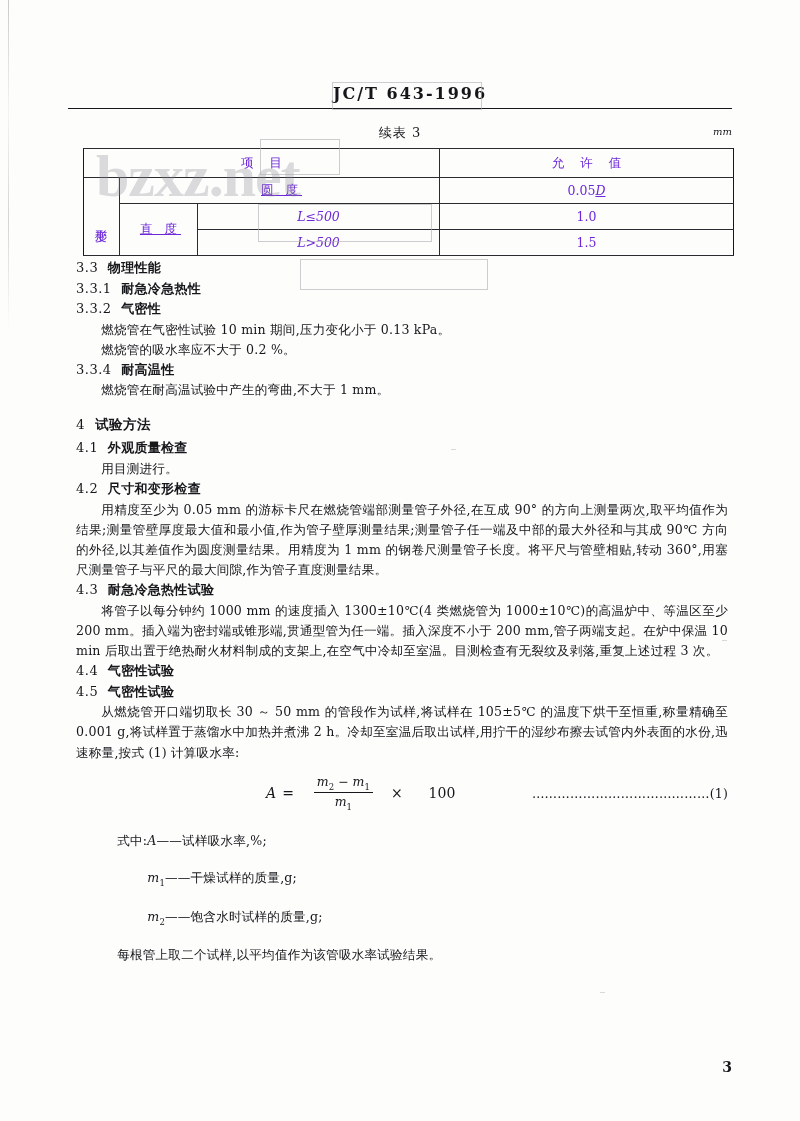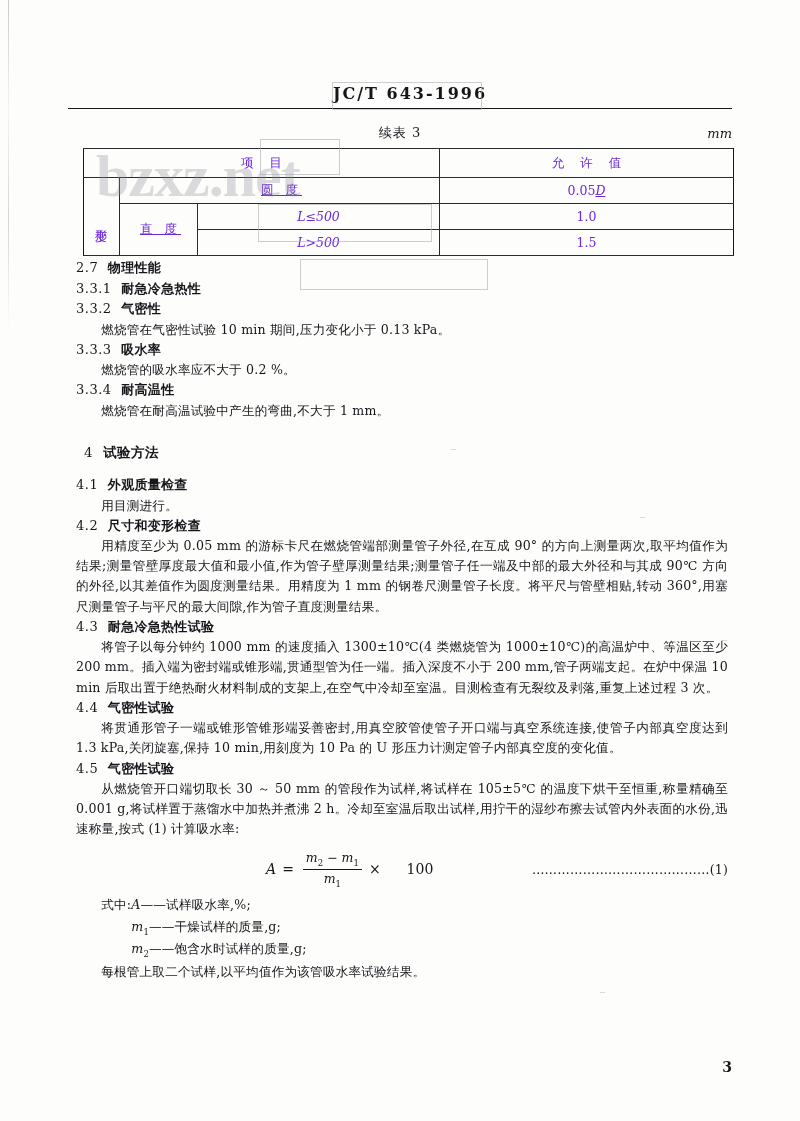--- a/index.html
+++ b/index.html
@@ -80,21 +80,21 @@
     font-size: 13px;
     color: #16171b;
     letter-spacing: 1px;
   }
   .tbl-unit {
     position: absolute;
     top: 126px;
     right: 68px;
     font-family: "DejaVu Serif", "Liberation Serif", serif;
     font-style: italic;
-    font-size: 13px;
+    font-size: 10px;
     color: #16171b;
   }
   
   .tbl-wrap {
     position: absolute;
     left: 76px;
     top: 148px;
     width: 650px;
     z-index: 2;
   }
@@ -133,21 +133,21 @@
     position: absolute;
     left: 76px;
     top: 258px;
     width: 652px;
     font-family: "DejaVu Serif", "Liberation Serif", serif;
     color: #16171b;
   }
   .h-sec {
     font-size: 13.5px;
     font-weight: bold;
-    margin: 8px;
+    margin: 0;
     line-height: 1.55;
     letter-spacing: 0.4px;
   }
   .h-sub {
     font-size: 13px;
     font-weight: bold;
     margin: 0;
     line-height: 1.58;
     letter-spacing: 0.3px;
   }
@@ -177,21 +177,21 @@
     font-size: 14px;
     font-style: italic;
     display: flex;
     align-items: center;
     color: #16171b;
   }
   .frac {
     display: inline-flex;
     flex-direction: column;
     align-items: center;
-    margin: 0 3px;
+    margin: 0 14px;
     vertical-align: middle;
   }
   .frac .num {
     font-size: 12.5px;
     padding: 0 3px 1px 3px;
     border-bottom: 1.1px solid #16171b;
     white-space: nowrap;
   }
   .frac .den {
     font-size: 12.5px;
@@ -203,21 +203,21 @@
     position: absolute;
     right: 0;
     top: 14px;
     font-size: 12.5px;
     letter-spacing: 0.2px;
     color: #16171b;
     white-space: nowrap;
   }
   .vardef {
     font-size: 12.6px;
-    margin: 0;
+    margin: 16px;
     line-height: 1.68;
     letter-spacing: 0.2px;
   }
   .vardef.ind2 { text-indent: 2em; }
   
   .artifact-box {
     position: absolute;
     border: 1.5px solid rgba(176,176,180,0.62);
     background: rgba(255,255,255,0.0);
     pointer-events: none;
@@ -298,28 +298,27 @@
           <td class="outer-r">
             <span>1.5</span>
           </td>
         </tr>
       </tbody>
     </table>
   </div>
 
   <div class="content">
 
-    <p class="h-sub"><span class="numtok">2.7</span>&nbsp;&nbsp;<span>物理性能</span></p>
+    <p class="h-sub"><span class="numtok">3.3</span>&nbsp;&nbsp;<span>物理性能</span></p>
 
     <p class="h-sub"><span class="numtok">3.3.1</span>&nbsp;&nbsp;<span>耐急冷急热性</span></p>
 
     <p class="h-sub"><span class="numtok">3.3.2</span>&nbsp;&nbsp;<span>气密性</span></p>
     <p class="para">燃烧管在气密性试验 10 min 期间,压力变化小于 0.13 kPa。</p>
 
-    <p class="h-sub"><span class="numtok">3.3.3</span>&nbsp;&nbsp;<span>吸水率</span></p>
     <p class="para">燃烧管的吸水率应不大于 0.2 %。</p>
 
     <p class="h-sub"><span class="numtok">3.3.4</span>&nbsp;&nbsp;<span>耐高温性</span></p>
     <p class="para">燃烧管在耐高温试验中产生的弯曲,不大于 1 mm。</p>
 
     <div class="gap-md"></div>
 
     <p class="h-sec"><span class="numtok">4</span>&nbsp;&nbsp;<span>试验方法</span></p>
 
     <div class="gap-sm"></div>
@@ -327,21 +326,20 @@
     <p class="h-sub"><span class="numtok">4.1</span>&nbsp;&nbsp;<span>外观质量检查</span></p>
     <p class="para">用目测进行。</p>
 
     <p class="h-sub"><span class="numtok">4.2</span>&nbsp;&nbsp;<span>尺寸和变形检查</span></p>
     <p class="para">用精度至少为 0.05 mm 的游标卡尺在燃烧管端部测量管子外径,在互成 90° 的方向上测量两次,取平均值作为结果;测量管壁厚度最大值和最小值,作为管子壁厚测量结果;测量管子任一端及中部的最大外径和与其成 90℃ 方向的外径,以其差值作为圆度测量结果。用精度为 1 mm 的钢卷尺测量管子长度。将平尺与管壁相贴,转动 360°,用塞尺测量管子与平尺的最大间隙,作为管子直度测量结果。</p>
 
     <p class="h-sub"><span class="numtok">4.3</span>&nbsp;&nbsp;<span>耐急冷急热性试验</span></p>
     <p class="para">将管子以每分钟约 1000 mm 的速度插入 1300±10℃(4 类燃烧管为 1000±10℃)的高温炉中、等温区至少 200 mm。插入端为密封端或锥形端,贯通型管为任一端。插入深度不小于 200 mm,管子两端支起。在炉中保温 10 min 后取出置于绝热耐火材料制成的支架上,在空气中冷却至室温。目测检查有无裂纹及剥落,重复上述过程 3 次。</p>
 
     <p class="h-sub"><span class="numtok">4.4</span>&nbsp;&nbsp;<span>气密性试验</span></p>
-    <p class="para">将贯通形管子一端或锥形管锥形端妥善密封,用真空胶管使管子开口端与真空系统连接,使管子内部真空度达到 1.3 kPa,关闭旋塞,保持 10 min,用刻度为 10 Pa 的 U 形压力计测定管子内部真空度的变化值。</p>
 
     <p class="h-sub"><span class="numtok">4.5</span>&nbsp;&nbsp;<span>气密性试验</span></p>
     <p class="para">从燃烧管开口端切取长 30 ～ 50 mm 的管段作为试样,将试样在 105±5℃ 的温度下烘干至恒重,称量精确至 0.001 g,将试样置于蒸馏水中加热并煮沸 2 h。冷却至室温后取出试样,用拧干的湿纱布擦去试管内外表面的水份,迅速称量,按式 (1) 计算吸水率:</p>
 
     <div class="formula-row">
       <div class="formula">
         <span>A</span>
         <span style="margin:0 6px;">=</span>
         <span class="frac">
           <span class="num"><span>m</span><span class="sub">2</span>&nbsp;<span>−</span>&nbsp;<span>m</span><span class="sub">1</span></span>

